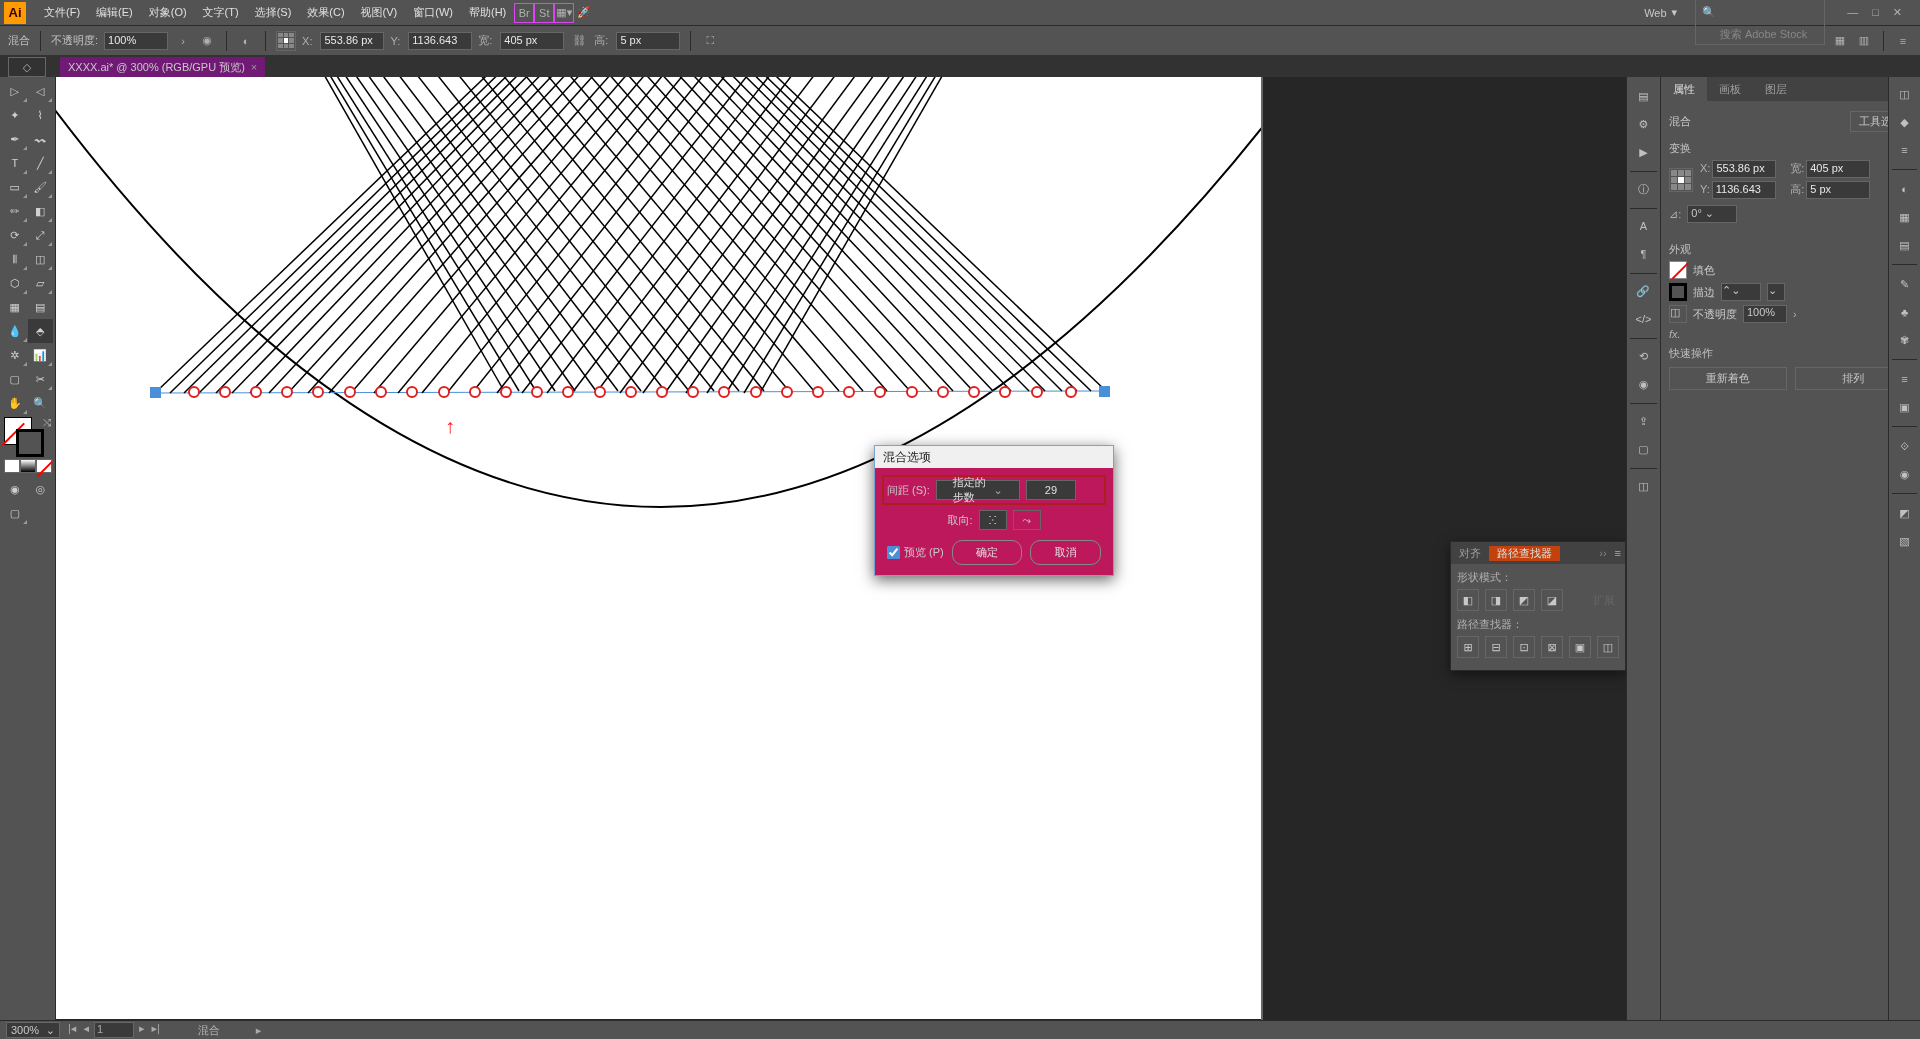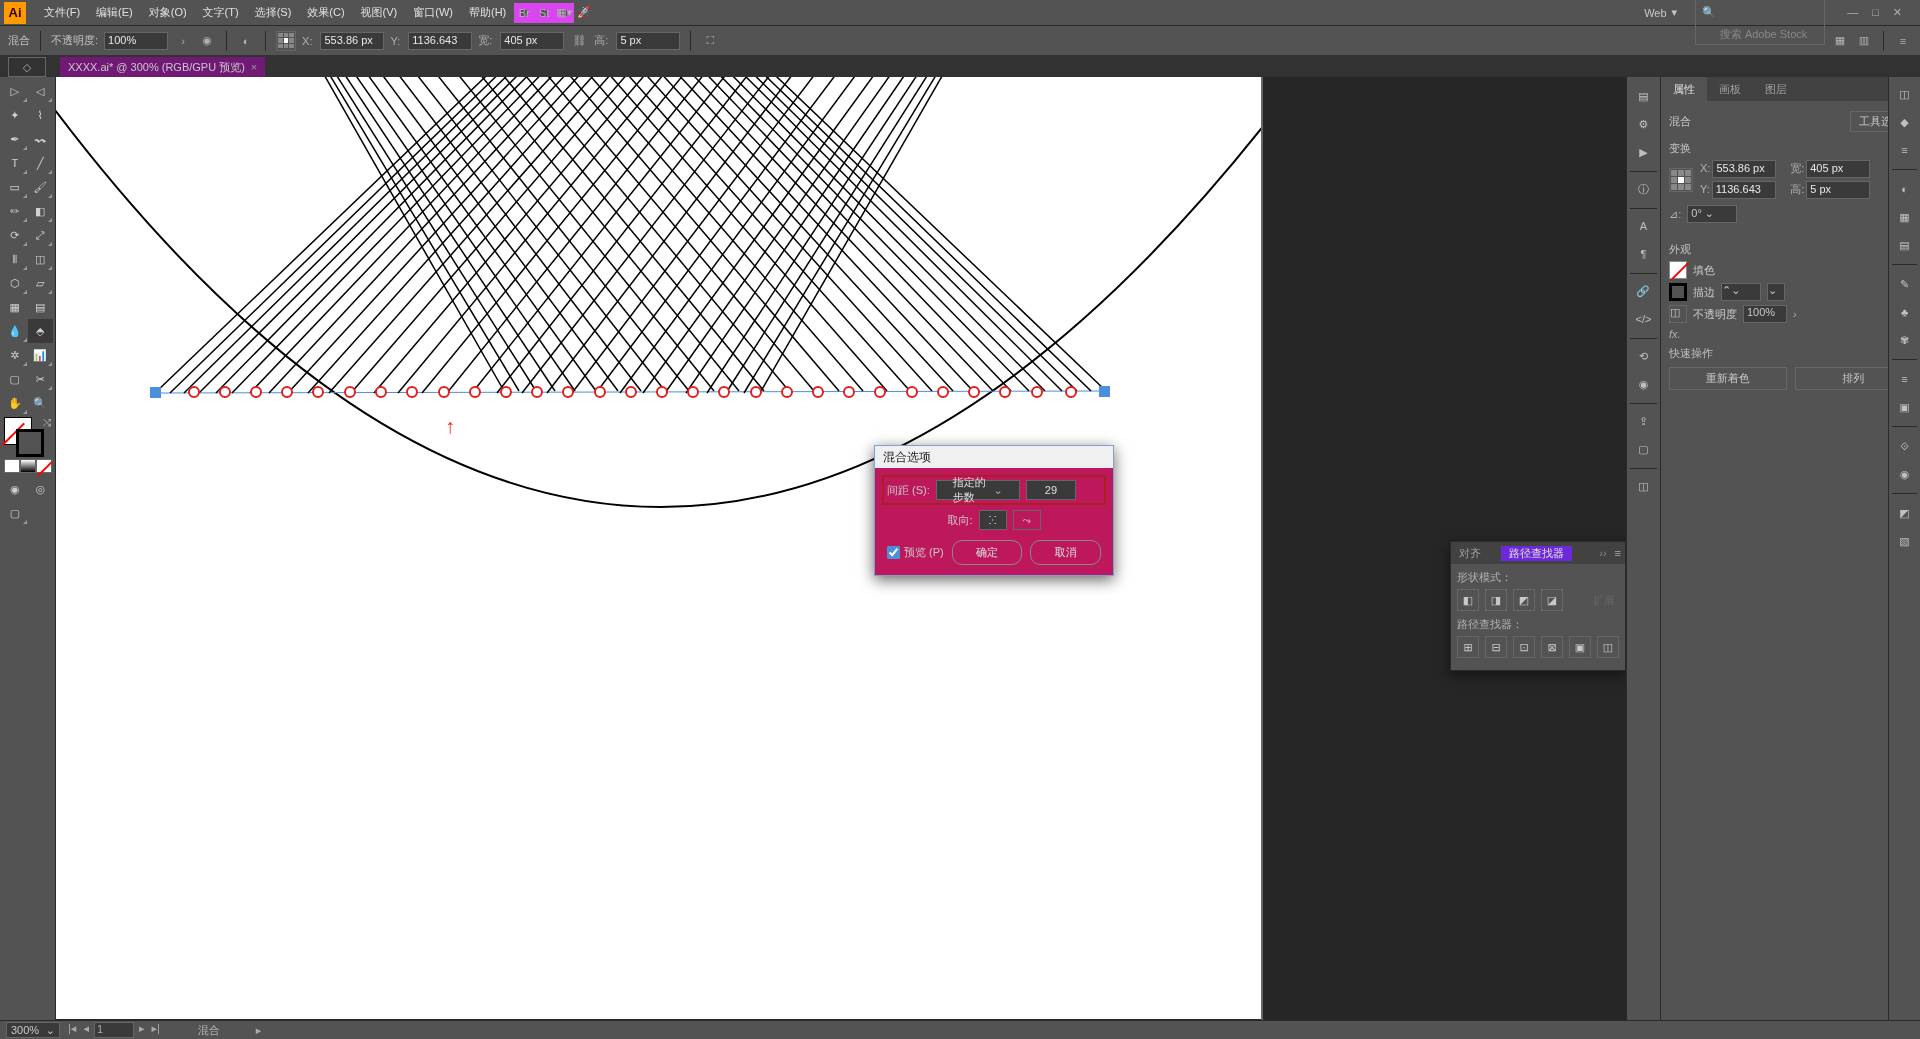--- a/index.html
+++ b/index.html
@@ -1,21 +1,21 @@
 <!DOCTYPE html>
 <html><head>
 <meta charset="utf-8">
 <style>
 * { margin: 0; padding: 0; box-sizing: border-box; font-family: "Microsoft YaHei", Arial, sans-serif; font-size: 11px; }
 body { background: #323232; color: #c8c8c8; width: 1920px; height: 1039px; overflow: hidden; position: relative; }
 .menubar { height: 25px; background: #535353; display: flex; align-items: center; padding: 0 4px; }
 .ai-logo { width: 22px; height: 22px; background: #ff9a00; color: #330000; font-weight: bold; display: flex; align-items: center; justify-content: center; font-size: 13px; margin-right: 10px; }
 .menu-item { padding: 0 8px; height: 25px; display: flex; align-items: center; color: #e0e0e0; cursor: pointer; }
 .menubar-right { margin-left: auto; display: flex; align-items: center; gap: 8px; }
-.menubar-icon { width: 20px; height: 20px; display: flex; align-items: center; justify-content: center; color: #b0b0b0; border:7px solid #d946ef; }
+.menubar-icon { width: 20px; height: 20px; display: flex; align-items: center; justify-content: center; color: #b0b0b0; border:1px solid #d946ef; }
 .web-dropdown { padding: 0 10px; display:flex; align-items:center; gap:5px; }
 .search-stock { border: 1px solid #666; padding: 2px 6px; width: 130px; display:flex; align-items:center; gap:4px; }
 .window-controls { display: flex; gap: 6px; padding: 0 10px; color:#b0b0b0;}
 .window-controls span{ cursor:pointer; padding:0 4px;}
 
 .controlbar { height: 30px; background: #535353; border-top: 1px solid #2a2a2a; display: flex; align-items: center; padding: 0 8px; gap: 6px; }
 .ctrl-label { color: #c0c0c0; }
 .ctrl-icon { width: 18px; height: 18px; display: flex; align-items: center; justify-content: center; color:#b0b0b0; }
 .ctrl-divider { width: 1px; height: 20px; background: #2a2a2a; margin: 0 4px; }
 .ctrl-spacer { flex: 1; }
@@ -83,21 +83,21 @@
 .stroke-sel{background:#3a3a3a; border:1px solid #666; width:40px; height:18px;}
 .opacity-input{background:#3a3a3a;border:1px solid #666; width:44px; height:18px; padding:0 3px;}
 .more-dots{margin-left:auto; color:#aaa;}
 .fx-label{color:#b0b0b0; font-style:italic;}
 .quick-ops-row{display:flex; gap:8px; margin-top:6px;}
 .quick-btn{flex:1; border:1px solid #666; text-align:center; padding:3px 0;}
 
 .align-panel{ position:absolute; right:34px; bottom:349px; width:176px; background:#535353; border:1px solid #2a2a2a; box-shadow:0 4px 12px rgba(0,0,0,0.5);}
 .align-tabs{display:flex; height:22px; background:#424242; align-items:center;}
 .align-tabs .al-tab{padding:0 8px; color:#a0a0a0;}
-.align-tabs .al-tab.active{background:#6d28d9; color:#e0e0e0;margin-left:12px;}
+.align-tabs .al-tab.active{background:#c2410c; color:#e0e0e0;}
 .align-body{padding:6px;}
 .align-label{color:#b0b0b0; margin-bottom:4px;}
 .align-icons{display:flex; gap:6px; margin-bottom:6px;}
 .al-icon{width:22px;height:22px;border:1px solid #666; display:flex;align-items:center;justify-content:center;}
 .al-expand{color:#888; margin-left:auto; padding-right:4px;}
 
 .right-micro-strip{width:34px; background:#535353; border-left:1px solid #2a2a2a; position:absolute; right:260px; top:0; bottom:0; display:flex; flex-direction:column; align-items:center; padding-top:6px;}
 .right-micro-strip .ms-icon{width:26px;height:26px; display:flex;align-items:center;justify-content:center;color:#c0c0c0; margin-bottom:2px;}
 .right-micro-strip .ms-divider{height:1px;width:80%;background:#2a2a2a;margin:4px 0;}
 

